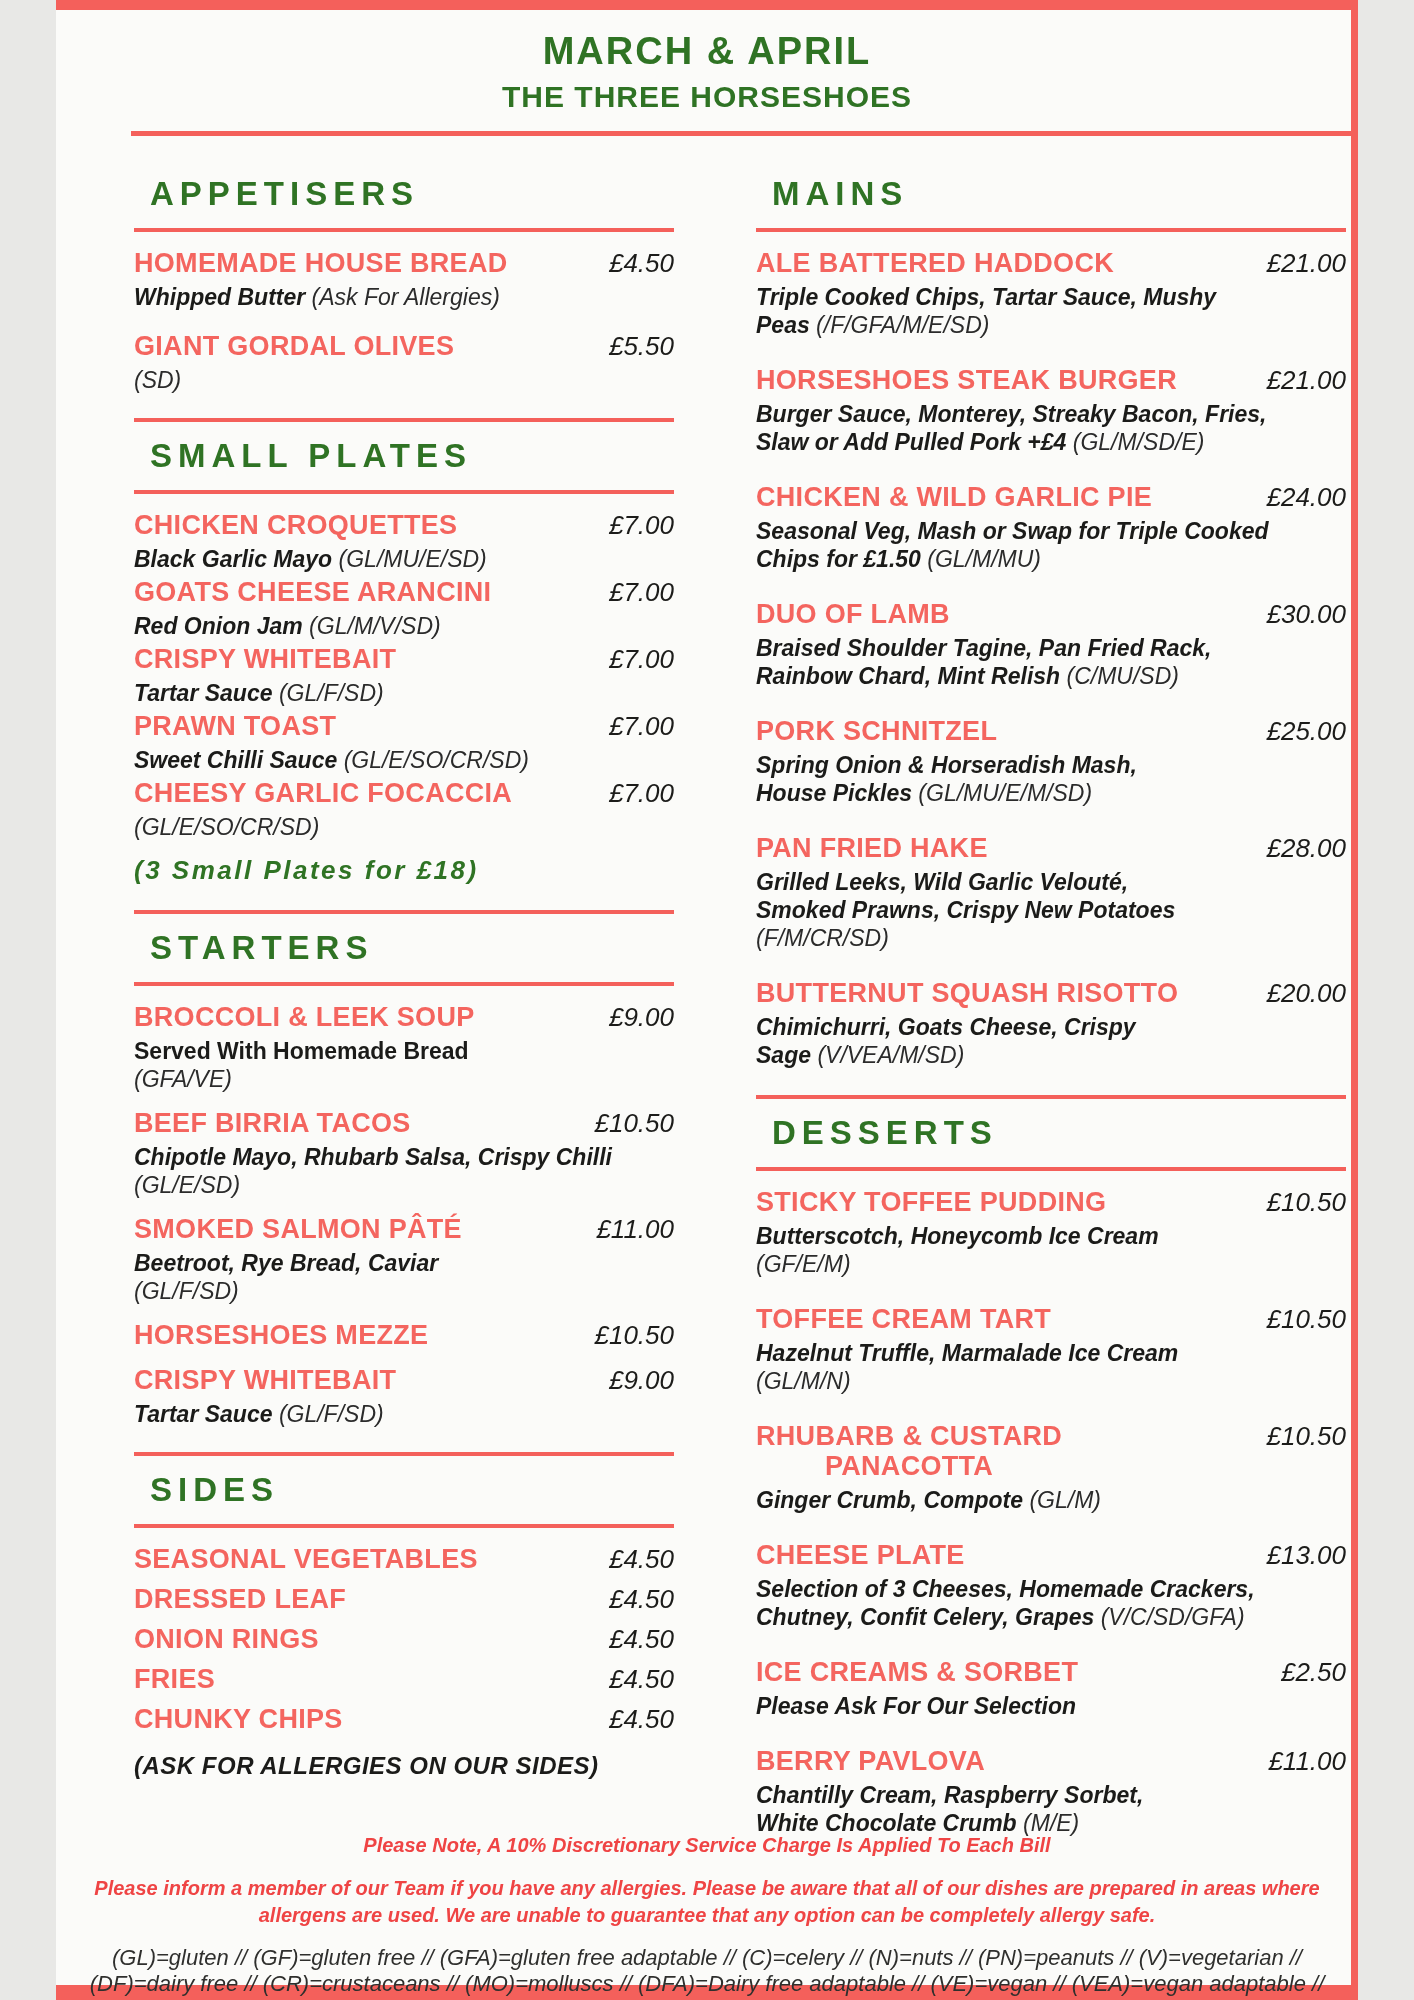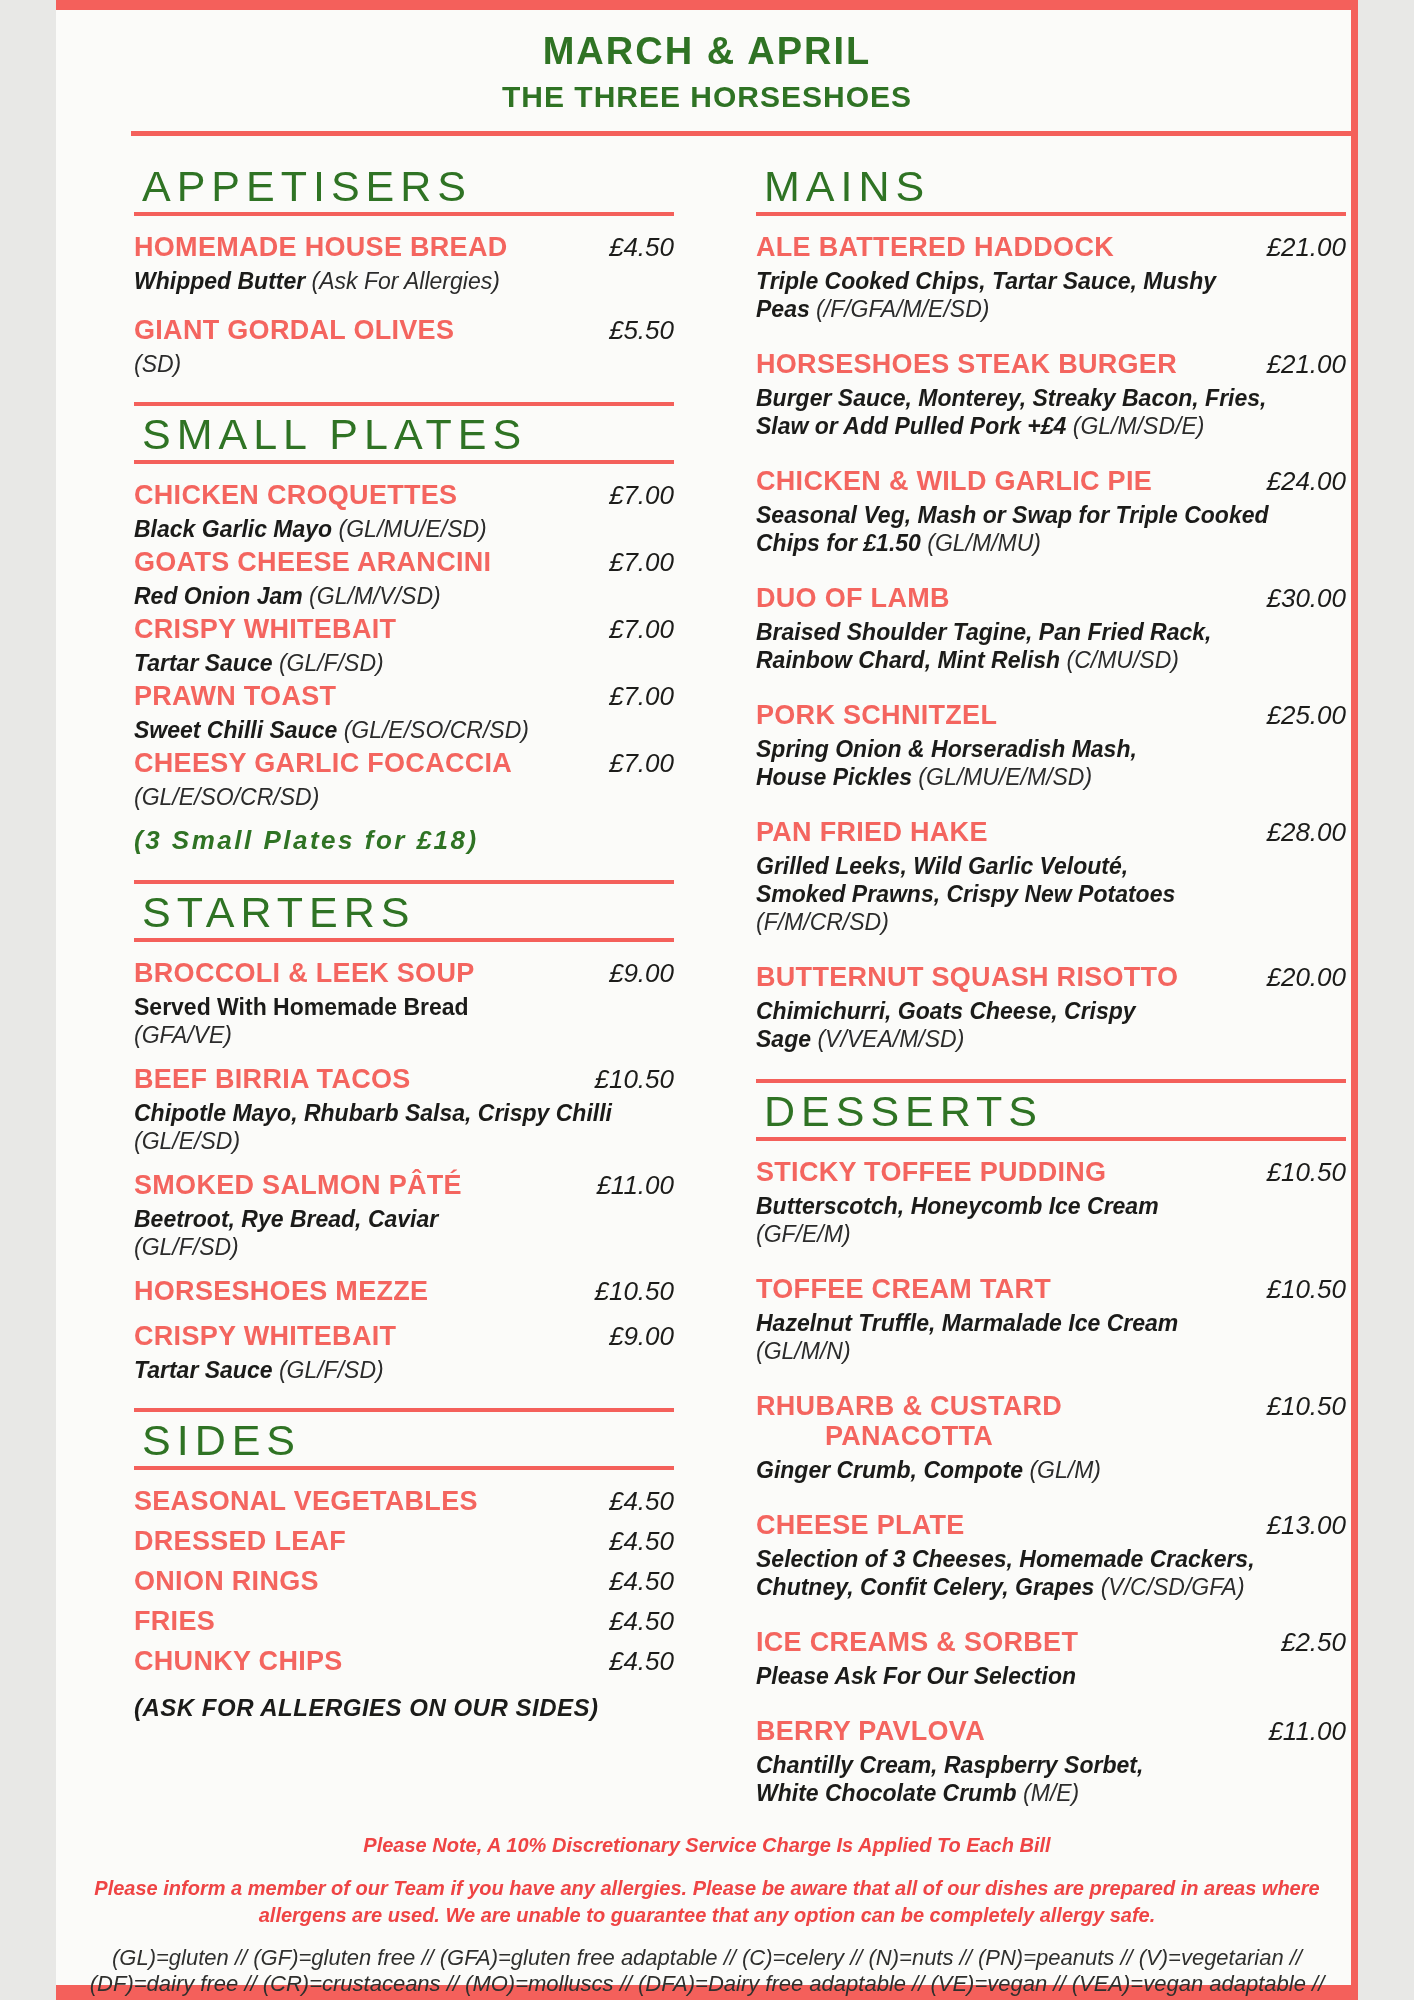--- a/index.html
+++ b/index.html
@@ -21,21 +21,21 @@
 
   .header{position:absolute;top:22px;left:0;right:0;text-align:center;}
   .title{font-size:38px;font-weight:700;letter-spacing:2px;color:var(--green);line-height:42px;margin:8px 0 0 0;}
   .subtitle{font-size:30px;font-weight:700;letter-spacing:1px;color:var(--green);line-height:34px;margin:8px 0 17px 0;}
   .header-rule{position:absolute;top:131px;left:75px;width:1290px;height:5px;background:var(--red);}
 
   .col{position:absolute;top:160px;}
   .col-left{left:78px;width:540px;}
   .col-right{left:700px;width:590px;}
 
-  .sec-title{font-size:43px;font-weight:400;letter-spacing:6px;line-height:36px;color:var(--green);margin:8px;}
+  .sec-title{font-size:33px;font-weight:700;letter-spacing:6px;line-height:36px;color:var(--green);margin:16px;}
   .rule{height:4px;background:var(--red);border:0;margin:0;}
   .rule.top{margin:24px 0 10px 0;}
   .rule.under{margin:6px 0 16px 0;}
 
   .item{margin-bottom:20px;}
   .sec-appetisers .item{margin-bottom:20px;}
   .sec-small-plates .item{margin-bottom:4px;}
   .sec-starters .item{margin-bottom:15px;}
   .sec-sides .item{margin-bottom:10px;}
   .sec-mains .item{margin-bottom:26px;}

